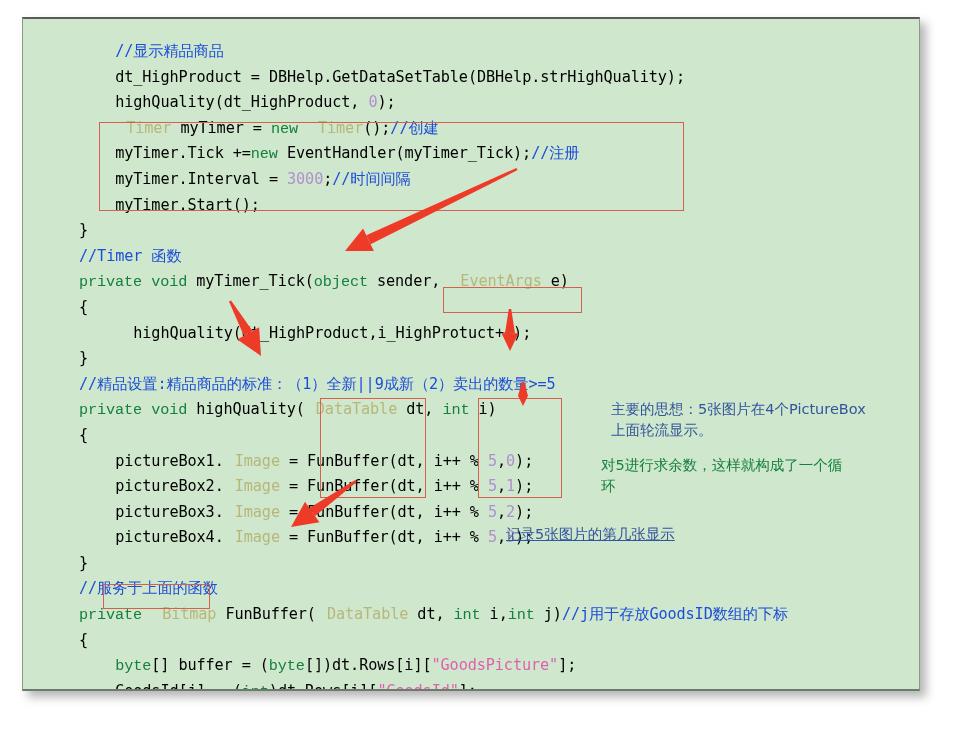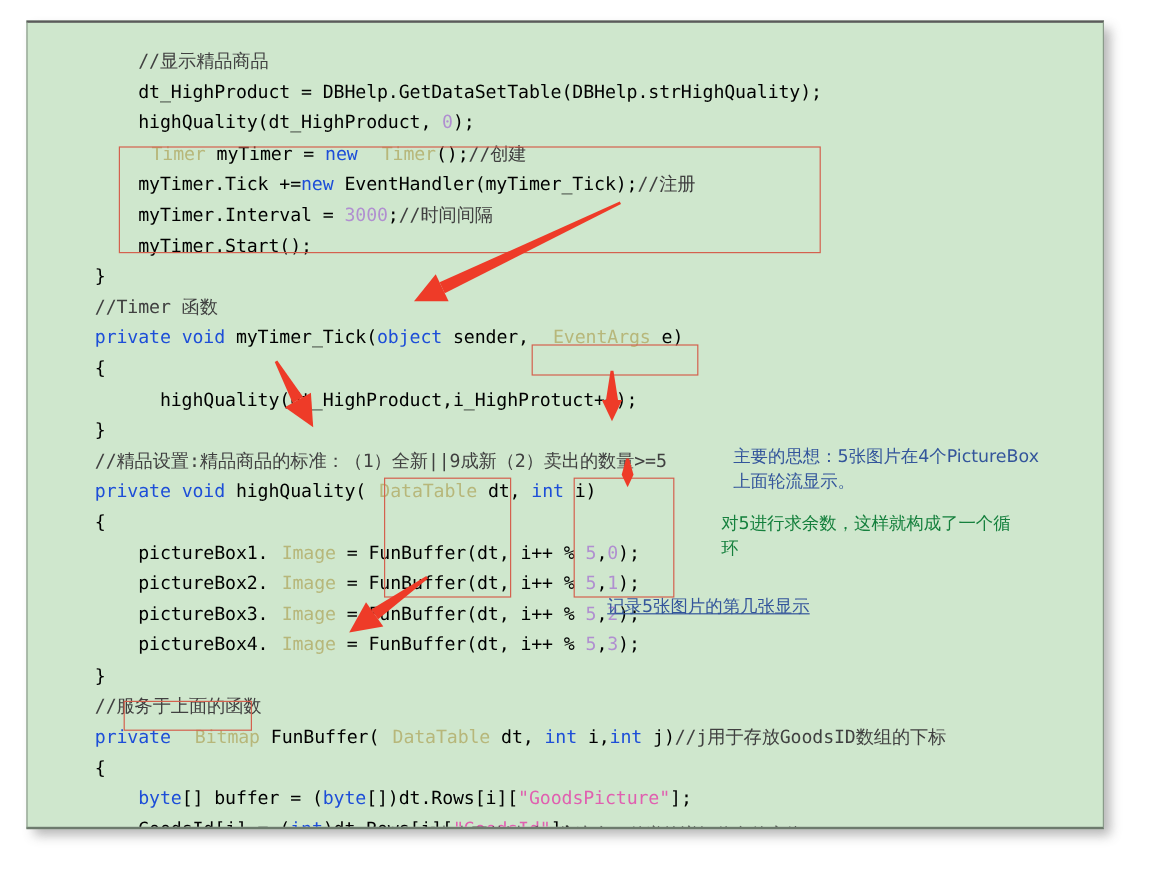--- a/index.html
+++ b/index.html
@@ -40,35 +40,36 @@
     top: 20px;
     font-family: "DejaVu Sans Mono", "Liberation Mono", monospace;
     font-size: 15.2px;
     line-height: 25.6px;
     white-space: pre;
     color: #000000;
     letter-spacing: -0.1px;
   }
   .ln { height: 25.6px; white-space: pre; }
   
-  .cmt  { color: #404040; }
-  .kw   { color: #1d4ed8; }
+  .cmt  { color: #1d4ed8; }
+  .kw   { color: #15803d; font-family: Liberation Mono, monospace; }
   .typ  { color: #b7b77a; margin-left: 11px; }
   .str  { color: #e060b0; }
   .num  { color: #b08fd0; }
   .pln  { color: #000000; }
 
   
   .note {
     position: absolute;
     color: #33559b;
     font-family: "DejaVu Sans", "Liberation Sans", sans-serif;
     font-size: 14.5px;
     line-height: 21px;
     white-space: pre;
+    margin-top: 28px;
   }
 
   
   .rbox {
     position: absolute;
     border: 1.4px solid #d4614e;
     box-sizing: border-box;
     background: transparent;
     pointer-events: none;
   }

